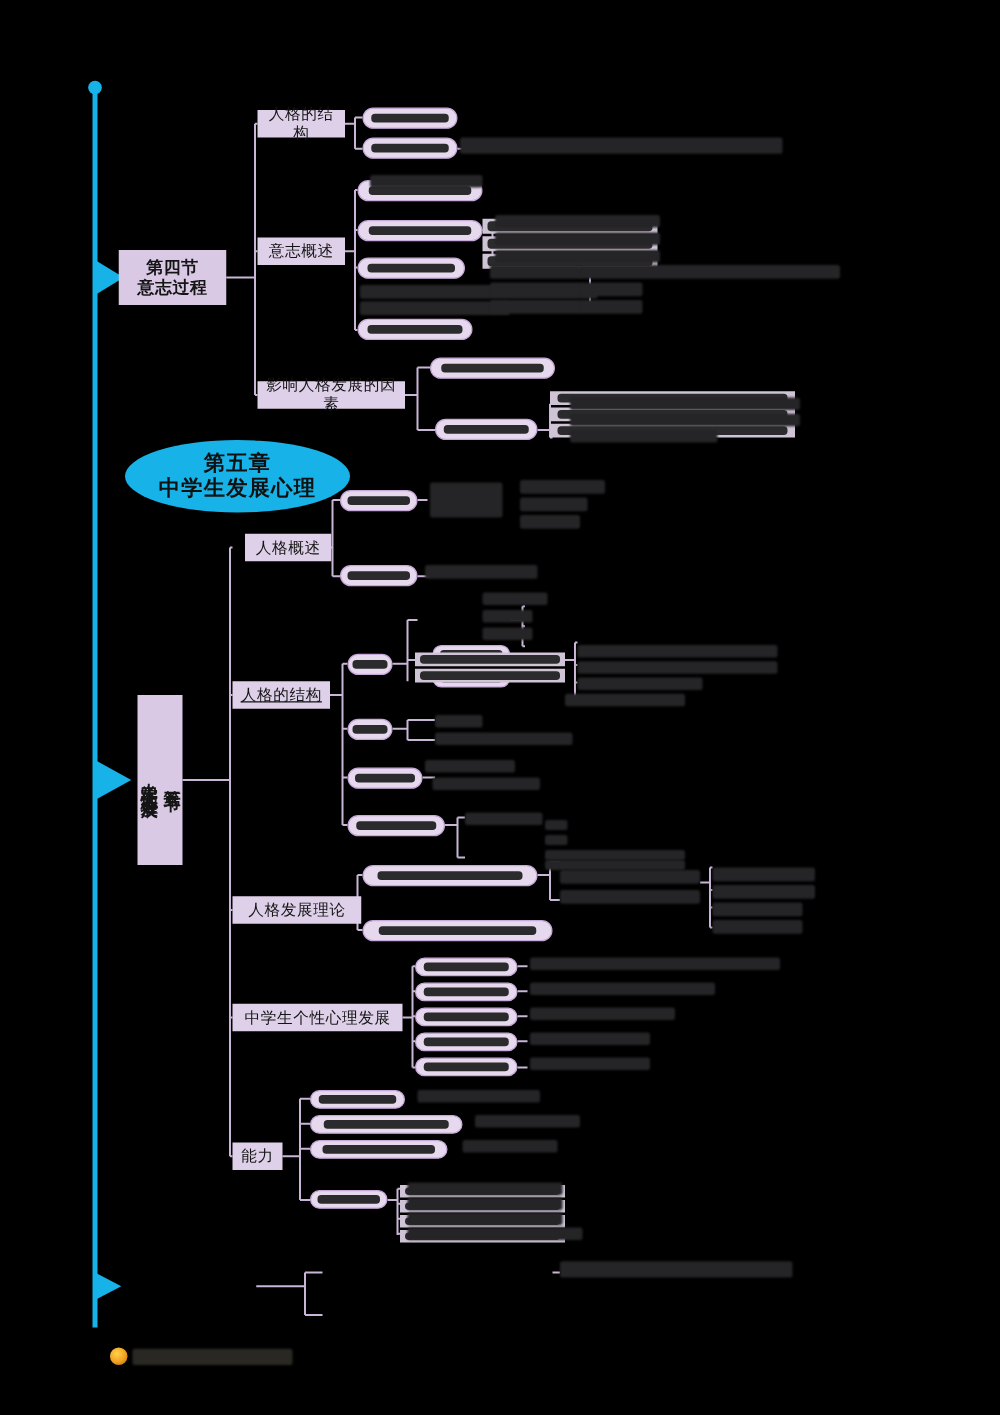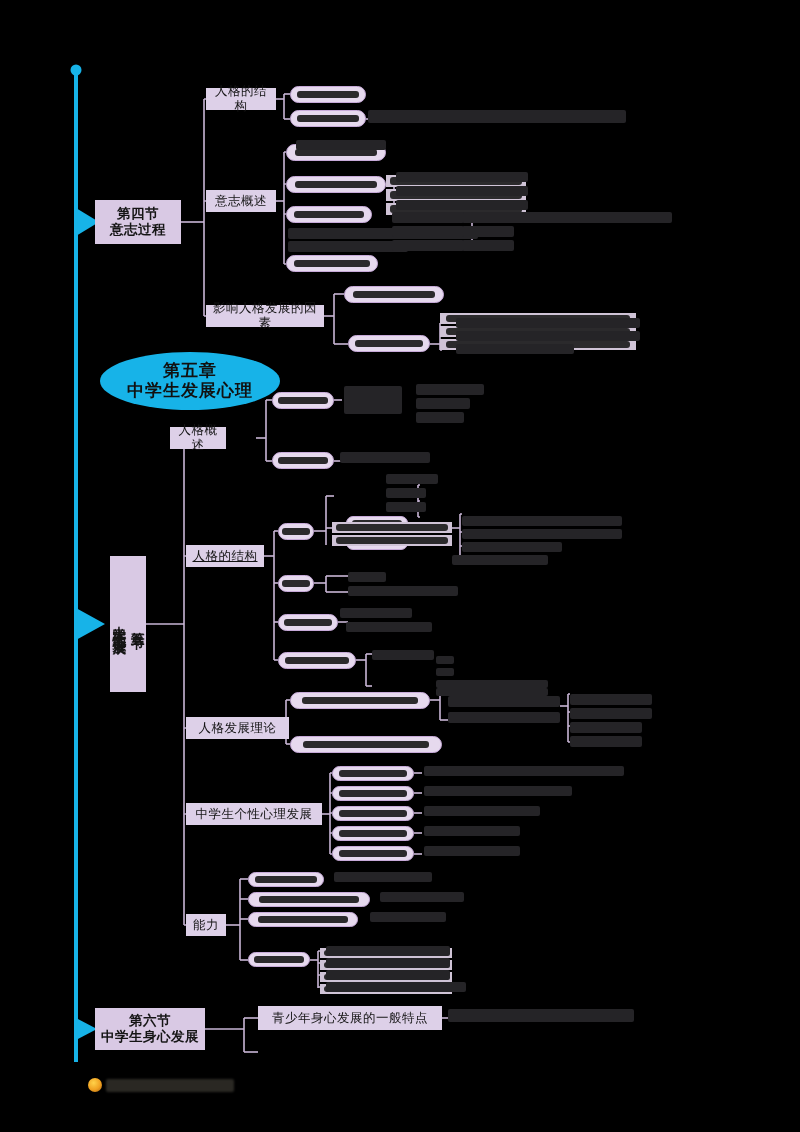--- a/index.html
+++ b/index.html
@@ -271,32 +271,29 @@
 
   <div class="node section-box" style="left:95px; top:200px; width:86px; height:44px;">第四节
 意志过程</div>
 
   <div class="node central" style="left:100px; top:352px; width:180px; height:58px;">第五章
 中学生发展心理</div>
 
   <div class="node section-box vertical" style="left:110px; top:556px; width:36px; height:136px;">第五节
 中学生个性心理发展</div>
 
-  <div class="node section-box" style="left:95px; top:1008px; width:110px; height:42px;">第六节
-中学生身心发展</div>
 
   <div class="node topic" style="left:206px; top:88px; width:70px; height:22px;">人格的结构</div>
   <div class="node topic" style="left:206px; top:190px; width:70px; height:22px;">意志概述</div>
   <div class="node topic" style="left:206px; top:305px; width:118px; height:22px;">影响人格发展的因素</div>
-  <div class="node topic" style="left:170px; top:427px; width:56px; height:22px;">人格概述</div>
+  <div class="node topic" style="left:196px; top:427px; width:69px; height:22px;">人格概述</div>
   <div class="node topic" style="left:186px; top:545px; width:78px; height:22px;text-decoration:underline;">人格的结构</div>
   <div class="node topic" style="left:186px; top:717px; width:103px; height:22px;">人格发展理论</div>
   <div class="node topic" style="left:186px; top:803px; width:136px; height:22px;">中学生个性心理发展</div>
   <div class="node topic" style="left:186px; top:914px; width:40px; height:22px;">能力</div>
-  <div class="node topic" style="left:258px; top:1006px; width:184px; height:24px;">青少年身心发展的一般特点</div>
 
   <div id="redacted-pills">
       <div class="node pill" style="left: 290px; top: 86px; width: 76px; height: 17px;"><span class="redact"></span></div>
       <div class="node pill" style="left: 290px; top: 110px; width: 76px; height: 17px;"><span class="redact"></span></div>
       <div class="node pill" style="left: 286px; top: 144px; width: 100px; height: 17px;"><span class="redact"></span></div>
       <div class="node pill" style="left: 286px; top: 176px; width: 100px; height: 17px;"><span class="redact"></span></div>
       <div class="node pill" style="left: 286px; top: 206px; width: 86px; height: 17px;"><span class="redact"></span></div>
       <div class="node pill" style="left: 286px; top: 255px; width: 92px; height: 17px;"><span class="redact"></span></div>
       <div class="node pill" style="left: 344px; top: 286px; width: 100px; height: 17px;"><span class="redact"></span></div>
       <div class="node pill" style="left: 348px; top: 335px; width: 82px; height: 17px;"><span class="redact"></span></div>

